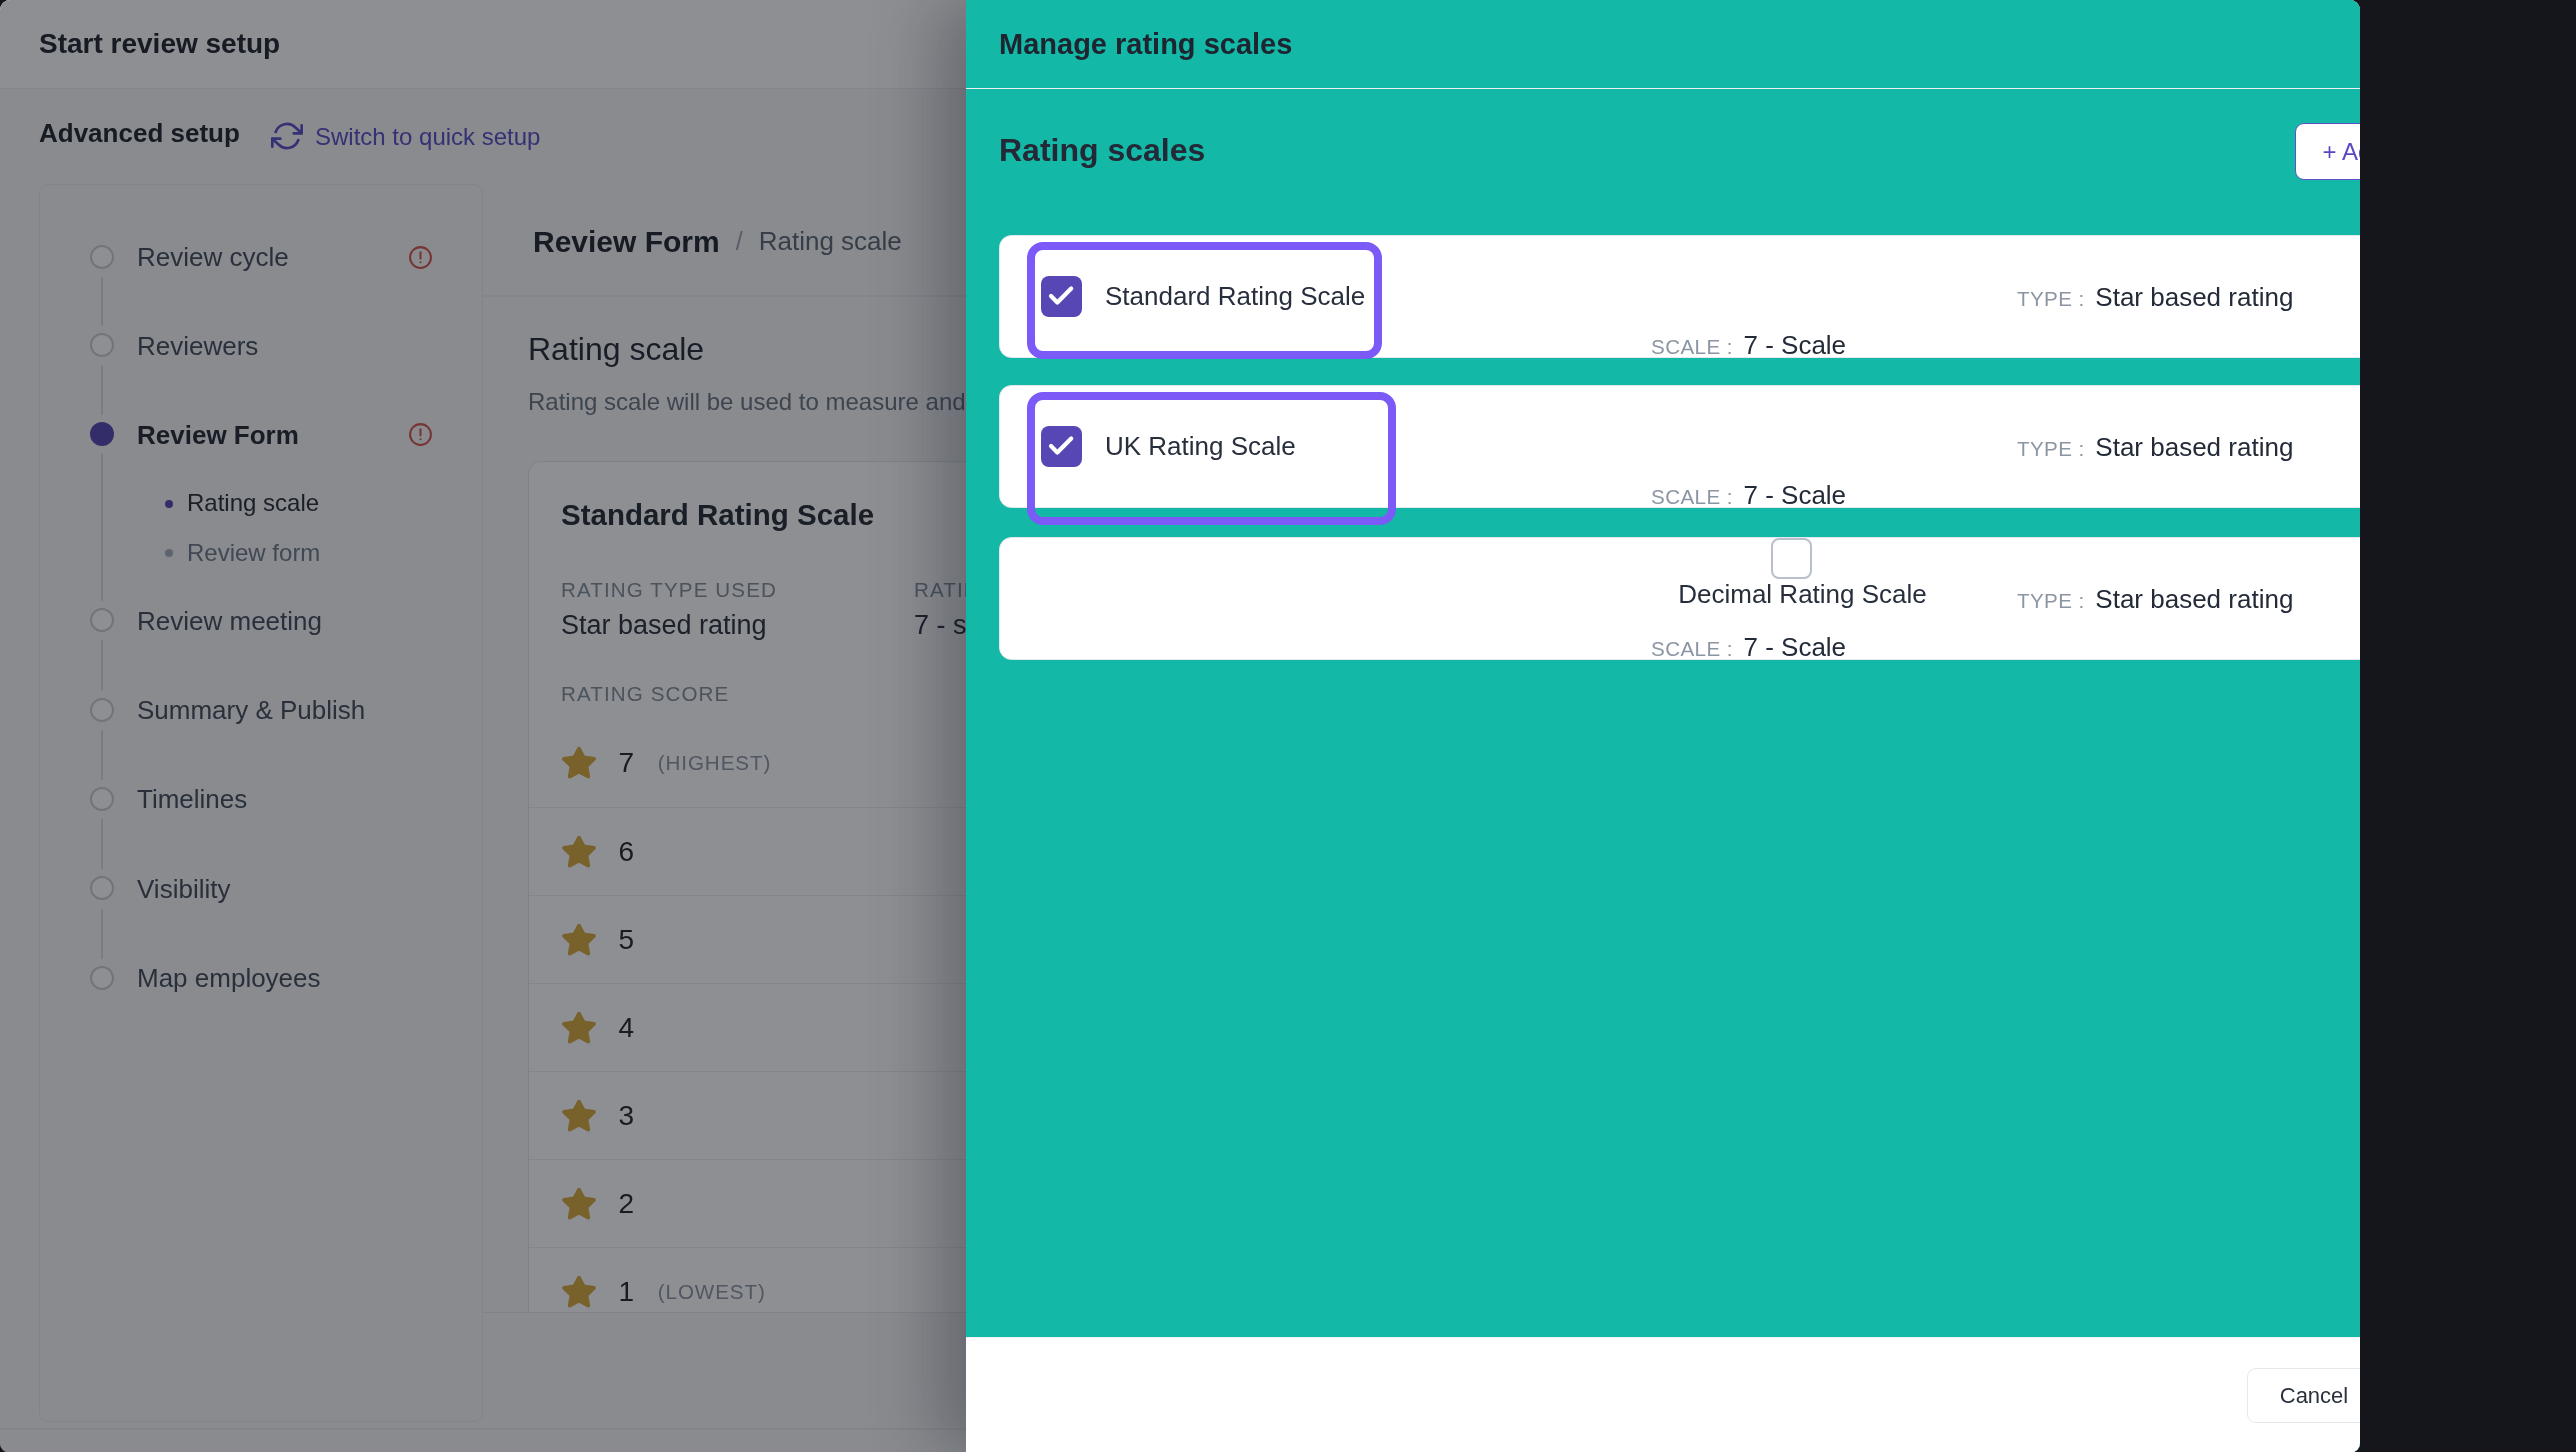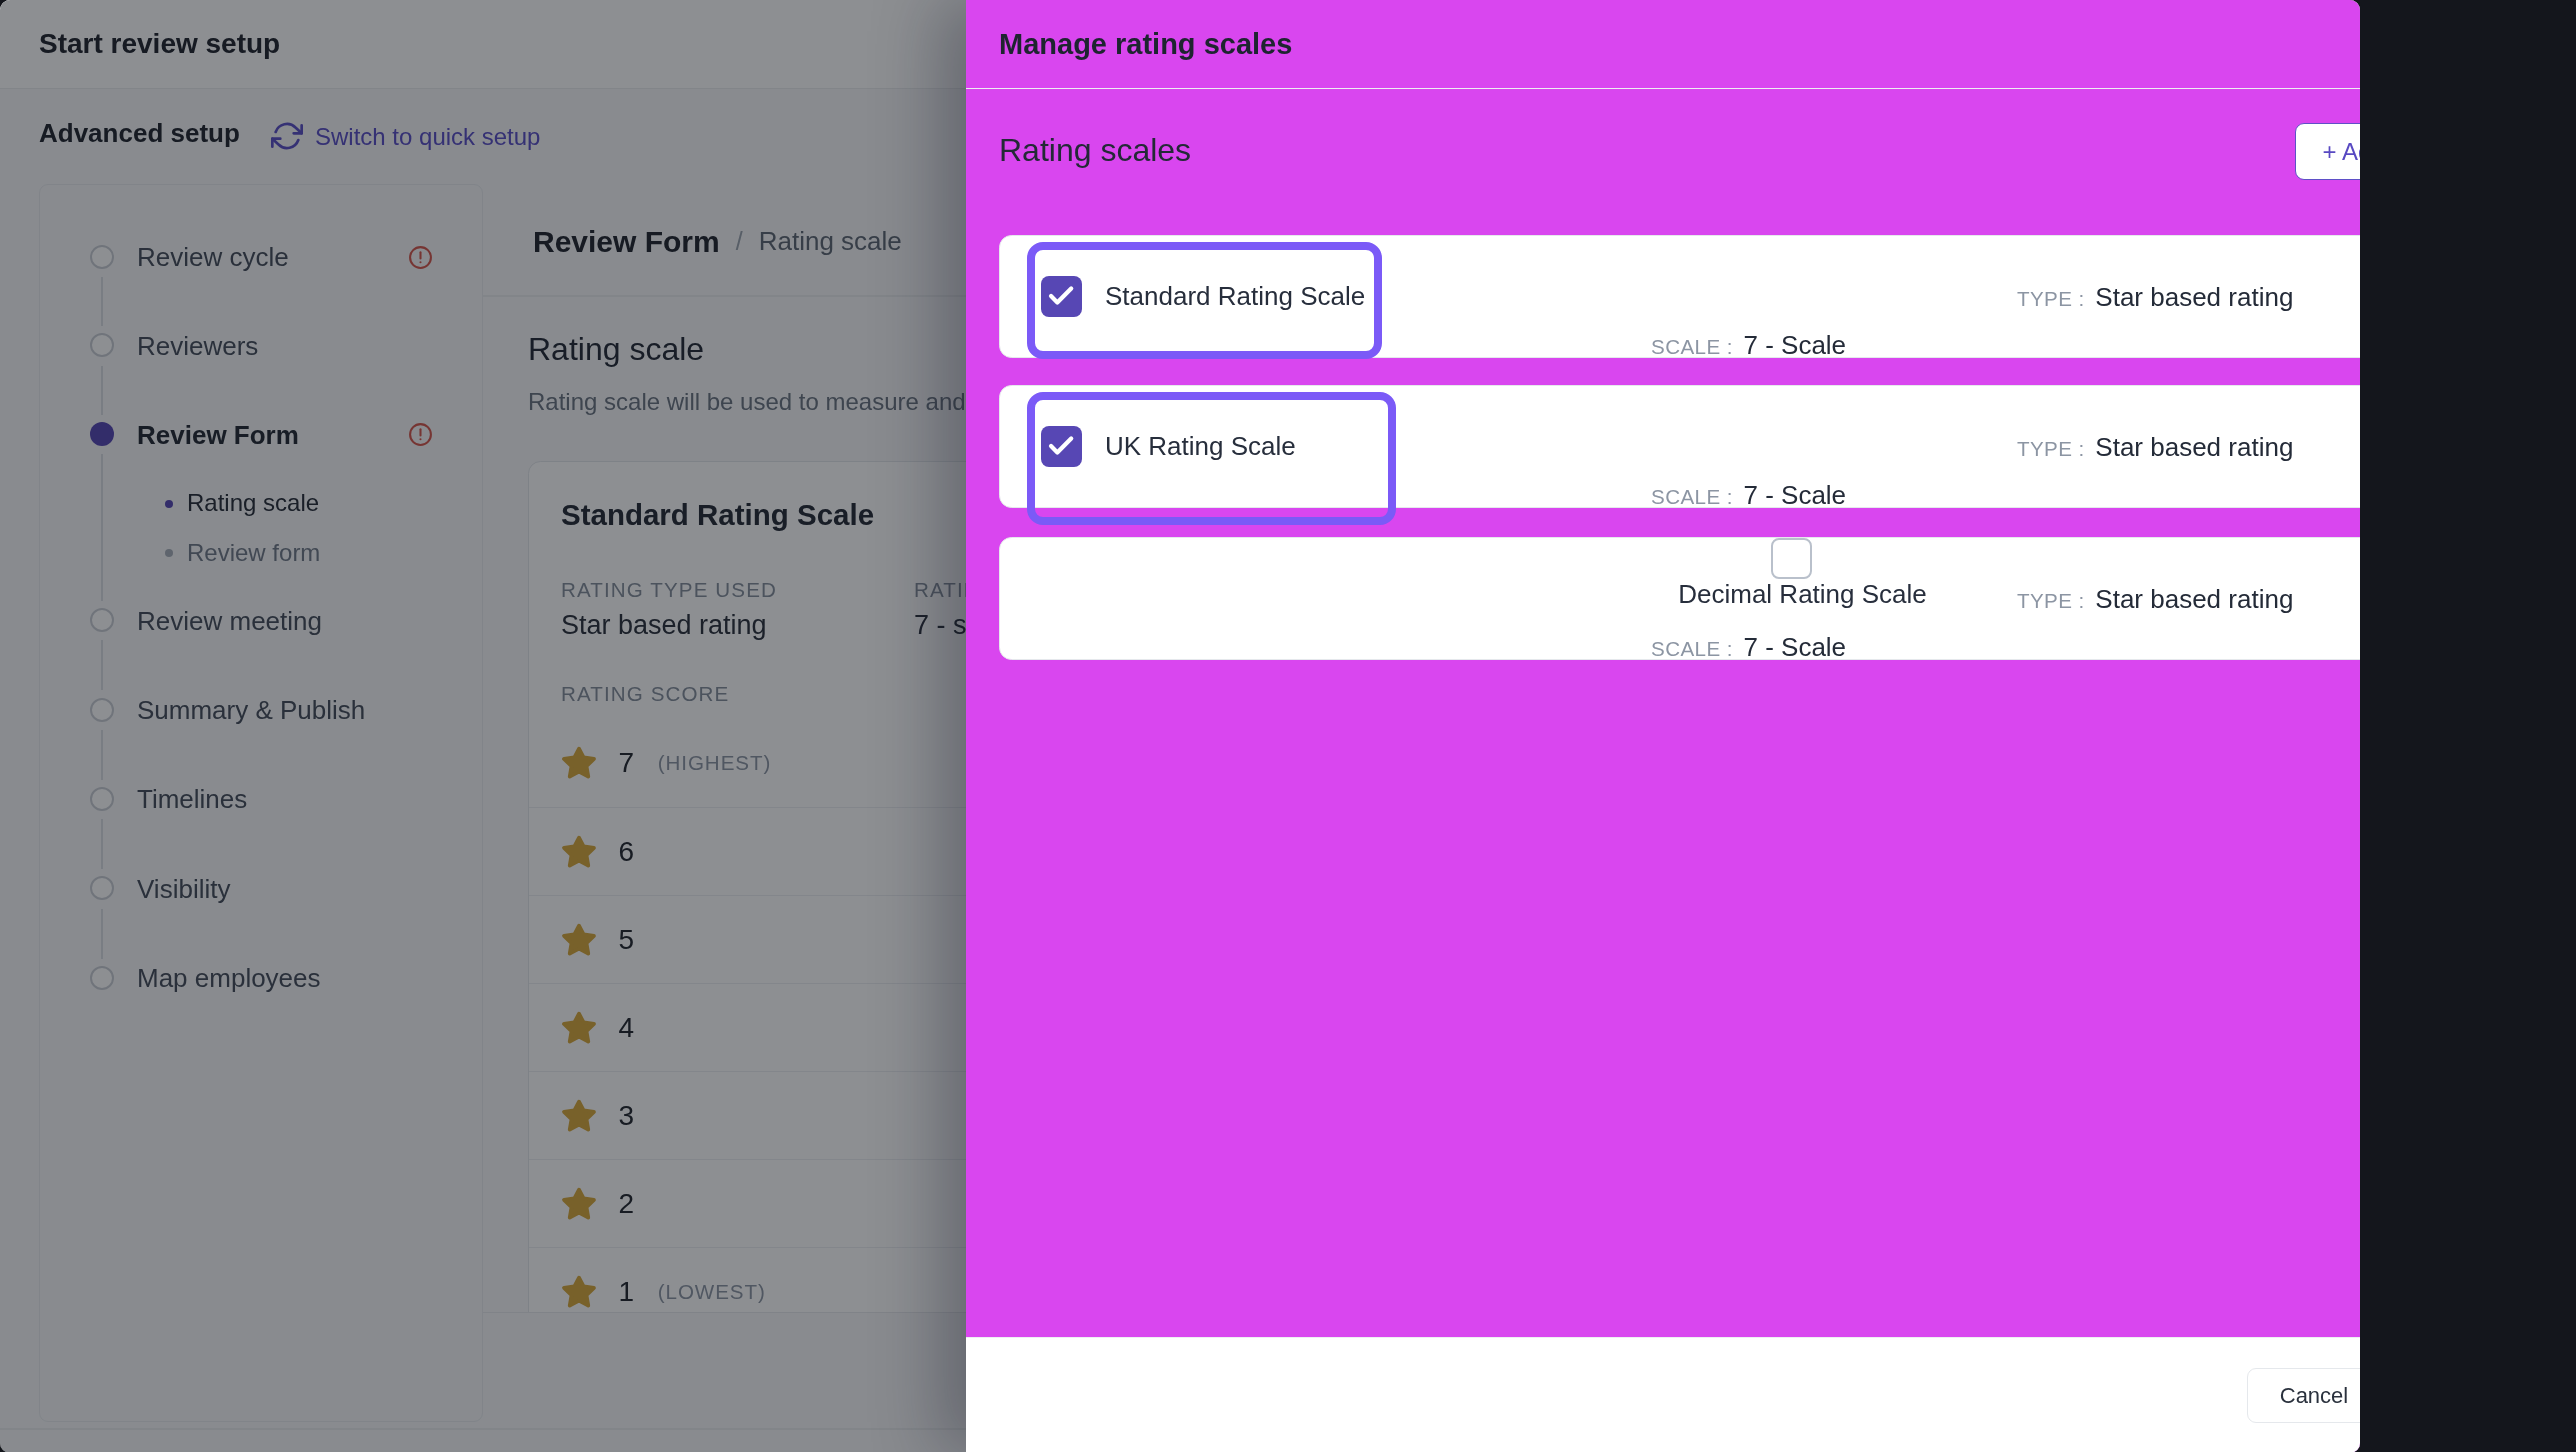--- a/index.html
+++ b/index.html
@@ -50,26 +50,26 @@
   .star-icon { width:36px; height:36px; flex:0 0 auto; }
   .score-num { margin-left:21.5px; min-width:25px; font-size:28px; font-weight:500; color:#22272F; }
   .score-tag { margin-left:14.3px; font-size:20.6px; letter-spacing:0.9px; color:#8D96A4; }
 
   .page-footer-divider { position:absolute; left:0; top:1428px; width:2576px; height:1.8px; background:#EAECEF; }
 
   
   .dim-overlay { position:absolute; inset:0; z-index:5; background:rgba(13,16,24,0.47); }
 
   
-  .modal { position:absolute; left:966px; top:0; width:1610px; height:1453px; background:#d946ef; z-index:10; box-shadow:-27px 0 63px rgba(15,20,35,0.30); }
+  .modal { position:absolute; left:966px; top:0; width:1610px; height:1453px; background:#14b8a6; z-index:10; box-shadow:-27px 0 63px rgba(15,20,35,0.30); }
   .modal-header { position:absolute; left:0; top:0; width:1610px; height:89px; border-bottom:1.8px solid #EDEFF1; }
   .modal-title { position:absolute; left:33px; top:0; height:88px; display:flex; align-items:center; font-size:29px; font-weight:700; color:#1E2430; }
   .close-btn { position:absolute; right:39px; top:29px; width:32px; height:32px; color:#8A94A4; cursor:pointer; }
 
-  .modal-heading { position:absolute; left:33px; top:132px; font-size:32px; font-weight:400; color:#232936; }
+  .modal-heading { position:absolute; left:33px; top:132px; font-size:32px; font-weight:700; color:#232936; }
   .add-scale-btn { position:absolute; right:38px; top:123px; height:57px; padding:0 27px; display:flex; align-items:center; background:#FFF; border:1.8px solid #5F50C7; border-radius:9px; color:#5849C2; font-size:24px; font-weight:500; cursor:pointer; }
 
   .scale-row { position:absolute; left:33px; width:1543px; height:123px; background:#FFF; border:1.8px solid #E5E8EC; border-radius:12.5px; display:flex; align-items:center; padding-left:41px; }
   .row-1 { top:235px; } .row-2 { top:385px; } .row-3 { top:537px;flex-direction:column; }
   .checkbox { width:41px; height:41px; border-radius:8px; flex:0 0 auto; position:relative; }
   .checkbox.checked { background:#5747B4; }
   .checkbox.unchecked { background:#FFF; border:2.7px solid #B9C0CB; }
   .checkbox svg { position:absolute; inset:5.4px; }
   .row-label { margin-left:23px; font-size:26px; font-weight:500; color:#272E3C; white-space:nowrap; }
   .meta { position:absolute; display:flex; align-items:baseline; top:50%; transform:translateY(-50%); white-space:nowrap; }

